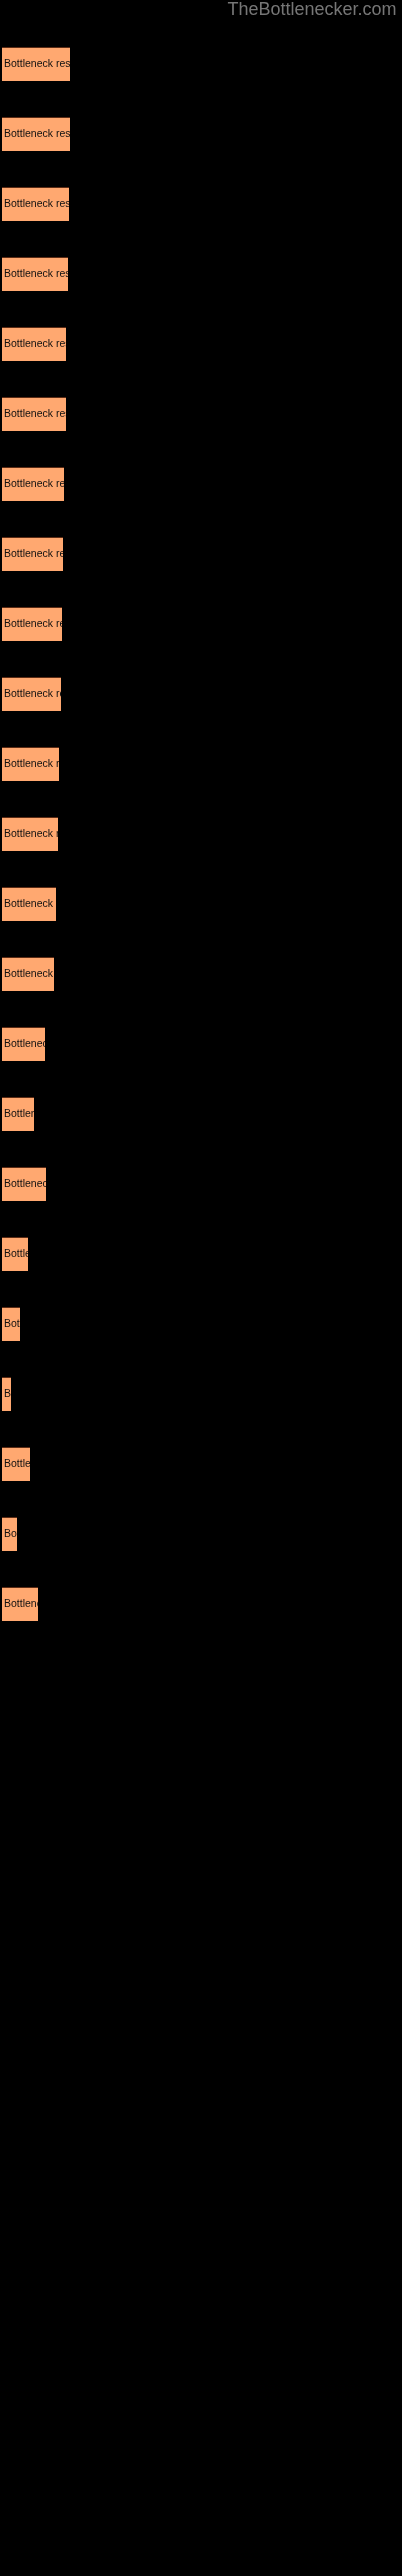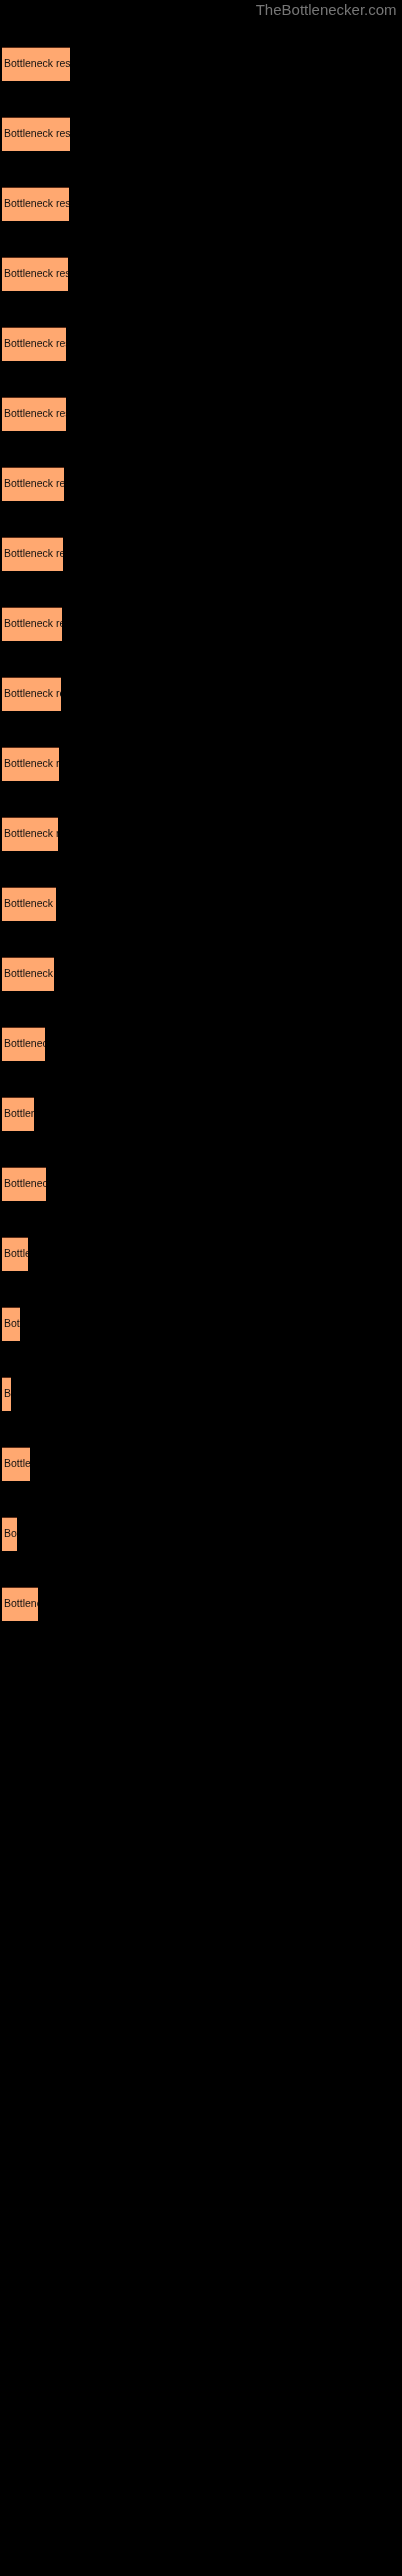--- a/index.html
+++ b/index.html
@@ -12,21 +12,21 @@
     height: 2576px;
     position: relative;
     overflow: hidden;
     font-family: "Liberation Sans", sans-serif;
     -webkit-font-smoothing: antialiased;
   }
   #site-title {
     position: absolute;
     right: 6.4px;
     top: 0.8px;
-    font-size: 15px;
+    font-size: 18px;
     line-height: 17.7px;
     color: #767676;
     letter-spacing: 0px;
     white-space: nowrap;
     text-align: right;
   }
   #chart {
     position: absolute;
     left: 0;
     top: 0;

